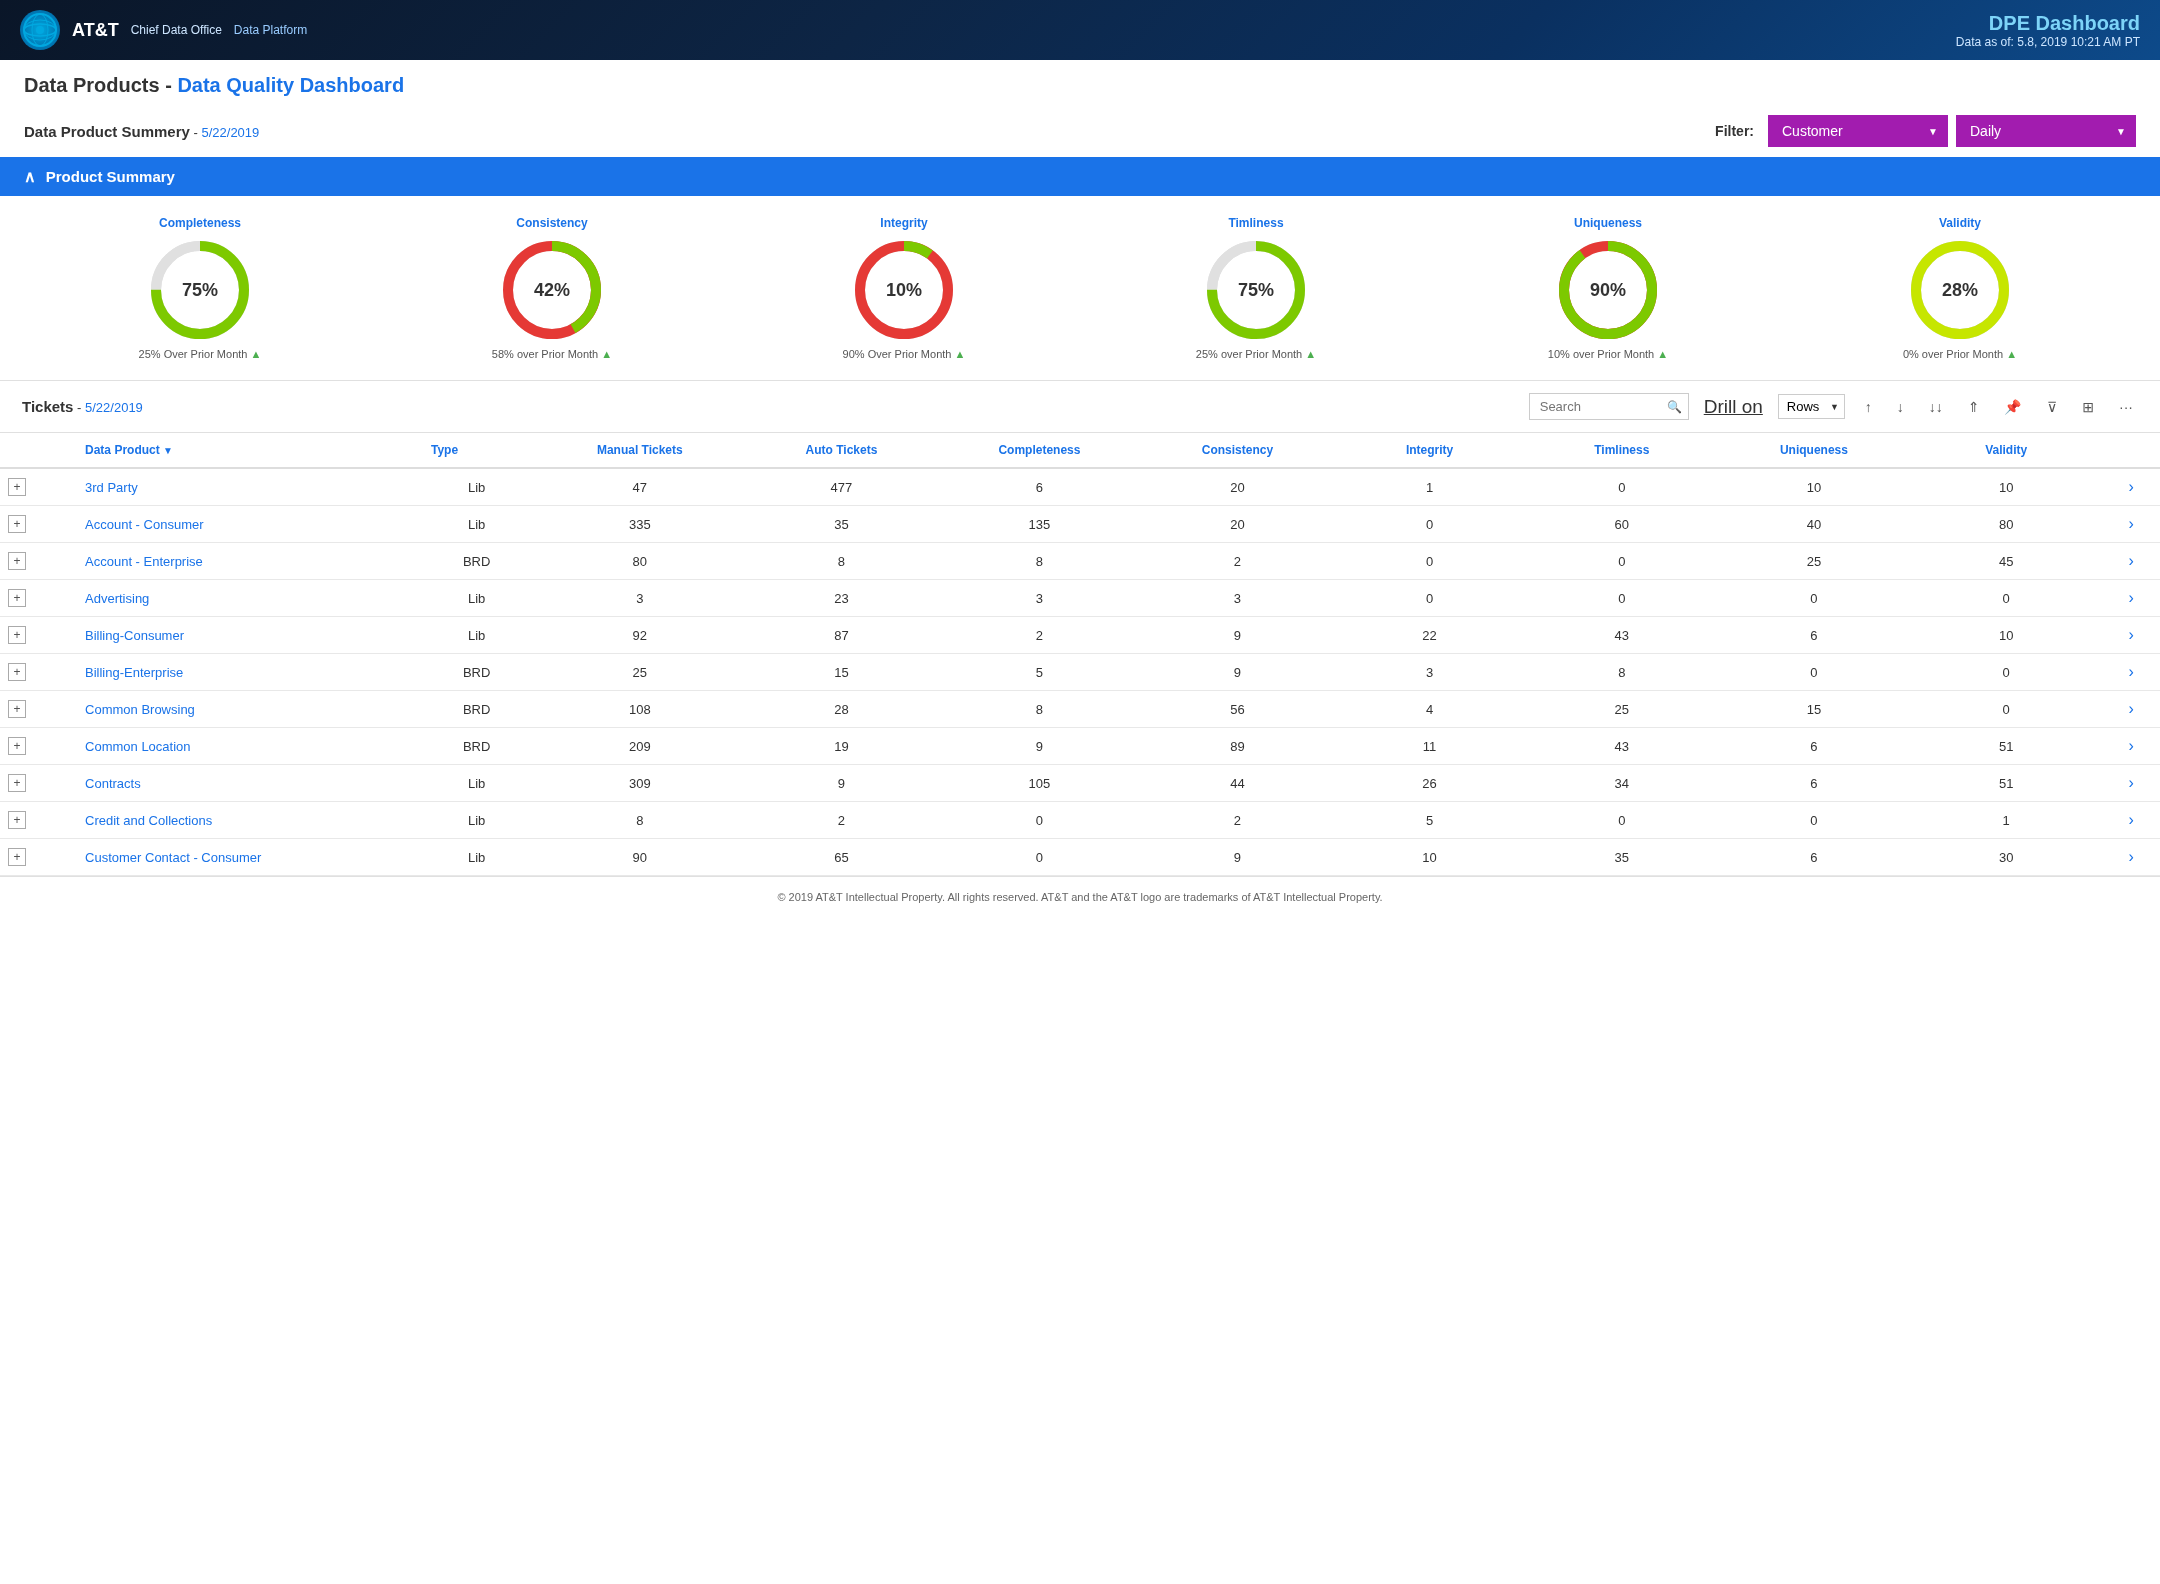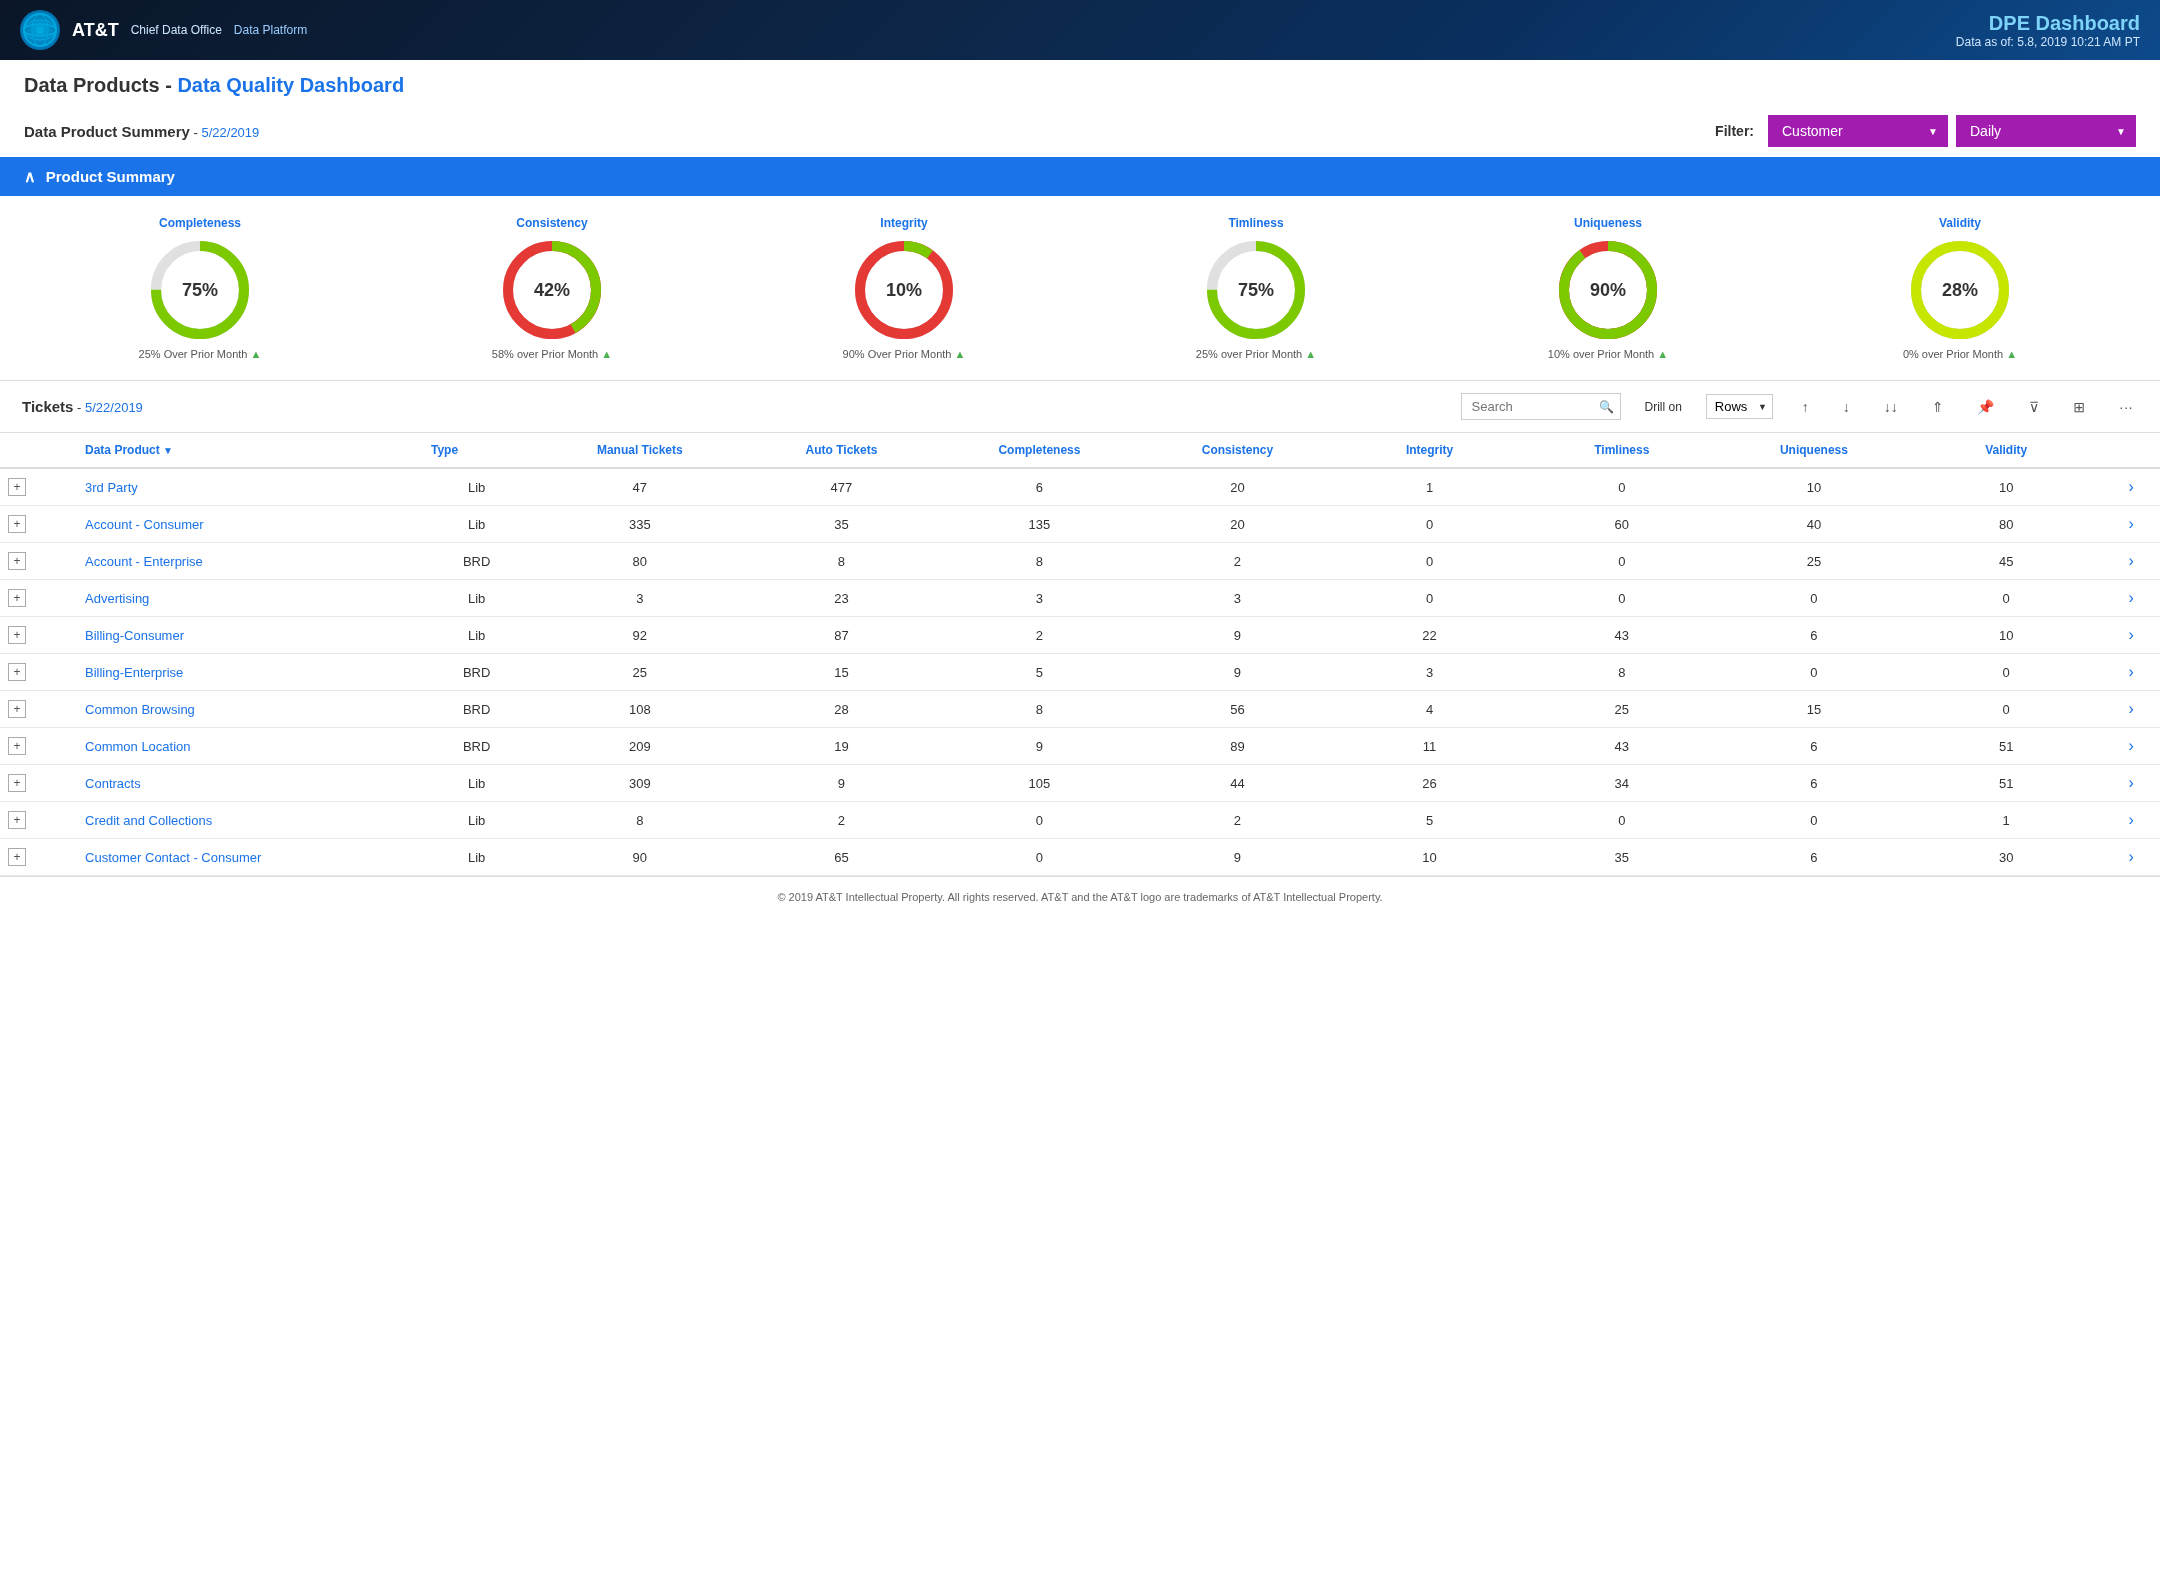--- a/index.html
+++ b/index.html
@@ -115,38 +115,38 @@
     
     .tickets-header {
       display: flex;
       align-items: center;
       justify-content: space-between;
       padding: 12px 22px;
       border-bottom: 1px solid #e0e0e0;
     }
     .tickets-title { font-size: 15px; font-weight: bold; }
     .tickets-date { color: #1a73e8; }
-    .tickets-controls { display: flex; align-items: center; gap: 24px; }
+    .tickets-controls { display: flex; align-items: center; gap: 15px; }
     .search-box {
       border: 1px solid #ccc;
       padding: 5px 28px 5px 10px;
       font-size: 13px;
       width: 160px;
       position: relative;
     }
     .search-wrapper { position: relative; }
     .search-wrapper::after {
       content: '🔍';
       position: absolute;
       right: 6px;
       top: 50%;
       transform: translateY(-50%);
       font-size: 12px;
     }
-    .drill-label { font-size: 12px; }
+    .drill-label { font-size: 19px; text-decoration: underline; }
     .rows-select {
       border: 1px solid #ccc;
       padding: 4px 24px 4px 8px;
       font-size: 13px;
       appearance: none;
       -webkit-appearance: none;
       background: white;
     }
     .rows-wrapper { position: relative; display: inline-block; }
     .rows-wrapper::after {

